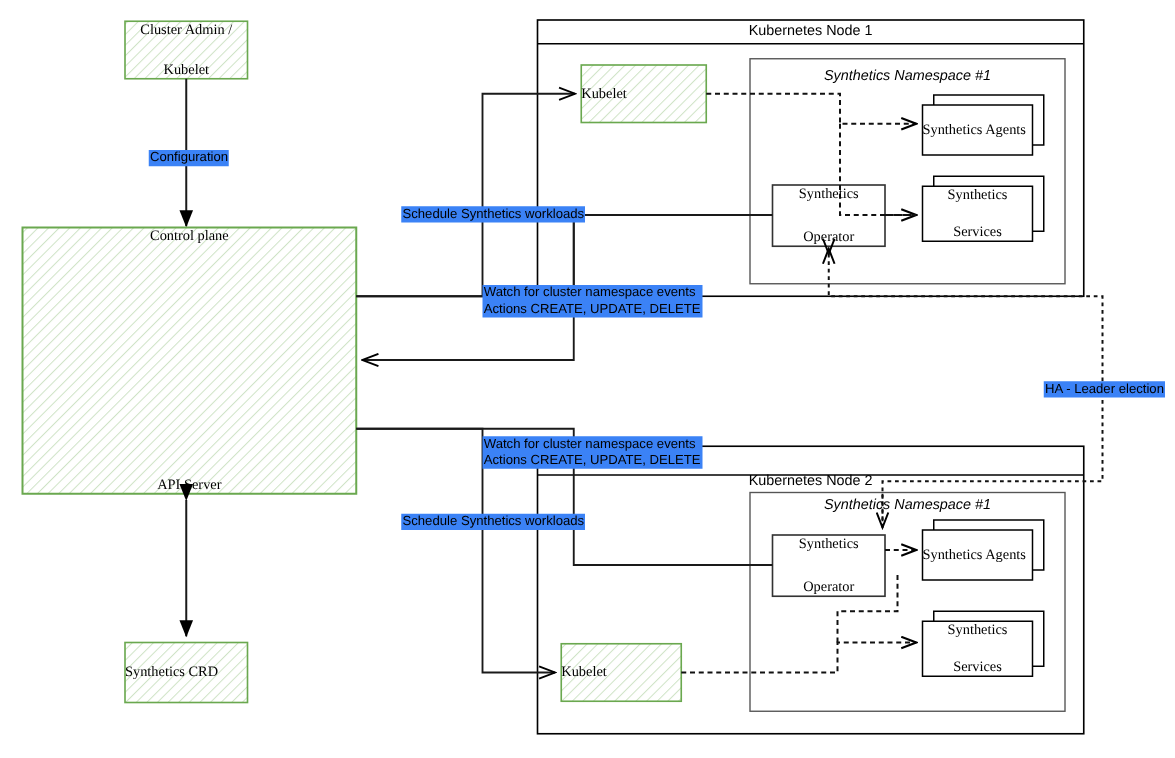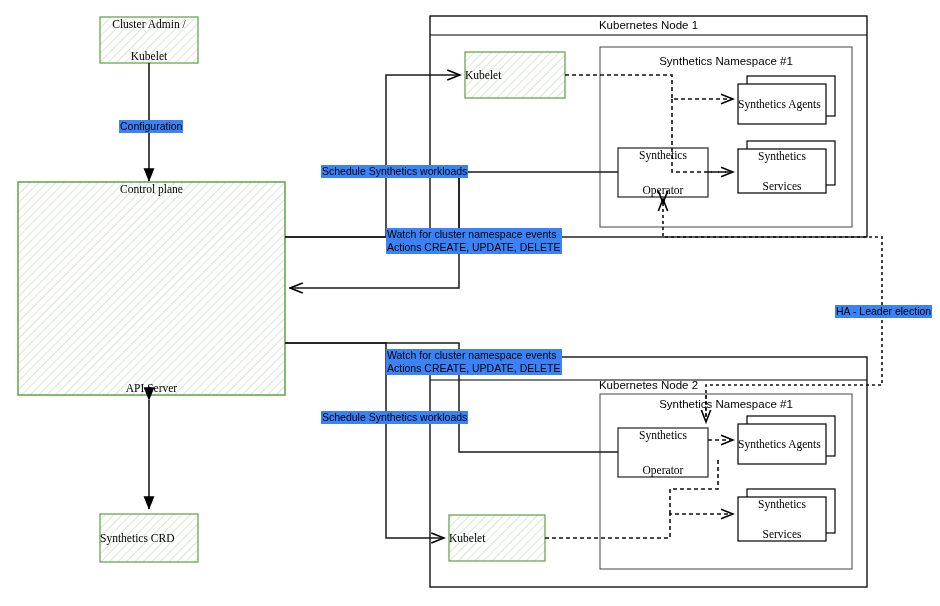--- a/index.html
+++ b/index.html
@@ -43,20 +43,21 @@
     font-weight: normal;
     font-size: 11.5px;
     color: #000000;
   }
   .ns-title {
     position: absolute;
     text-align: center;
     font-size: 11.5px;
     color: #000000;
     white-space: nowrap;
+    font-style: italic;
   }
   .edge-label {
     position: absolute;
     font-size: 10.5px;
     line-height: 13px;
     color: #000000;
     white-space: nowrap;
     background: #3b82f6;
     padding: 0 1px;
   }

